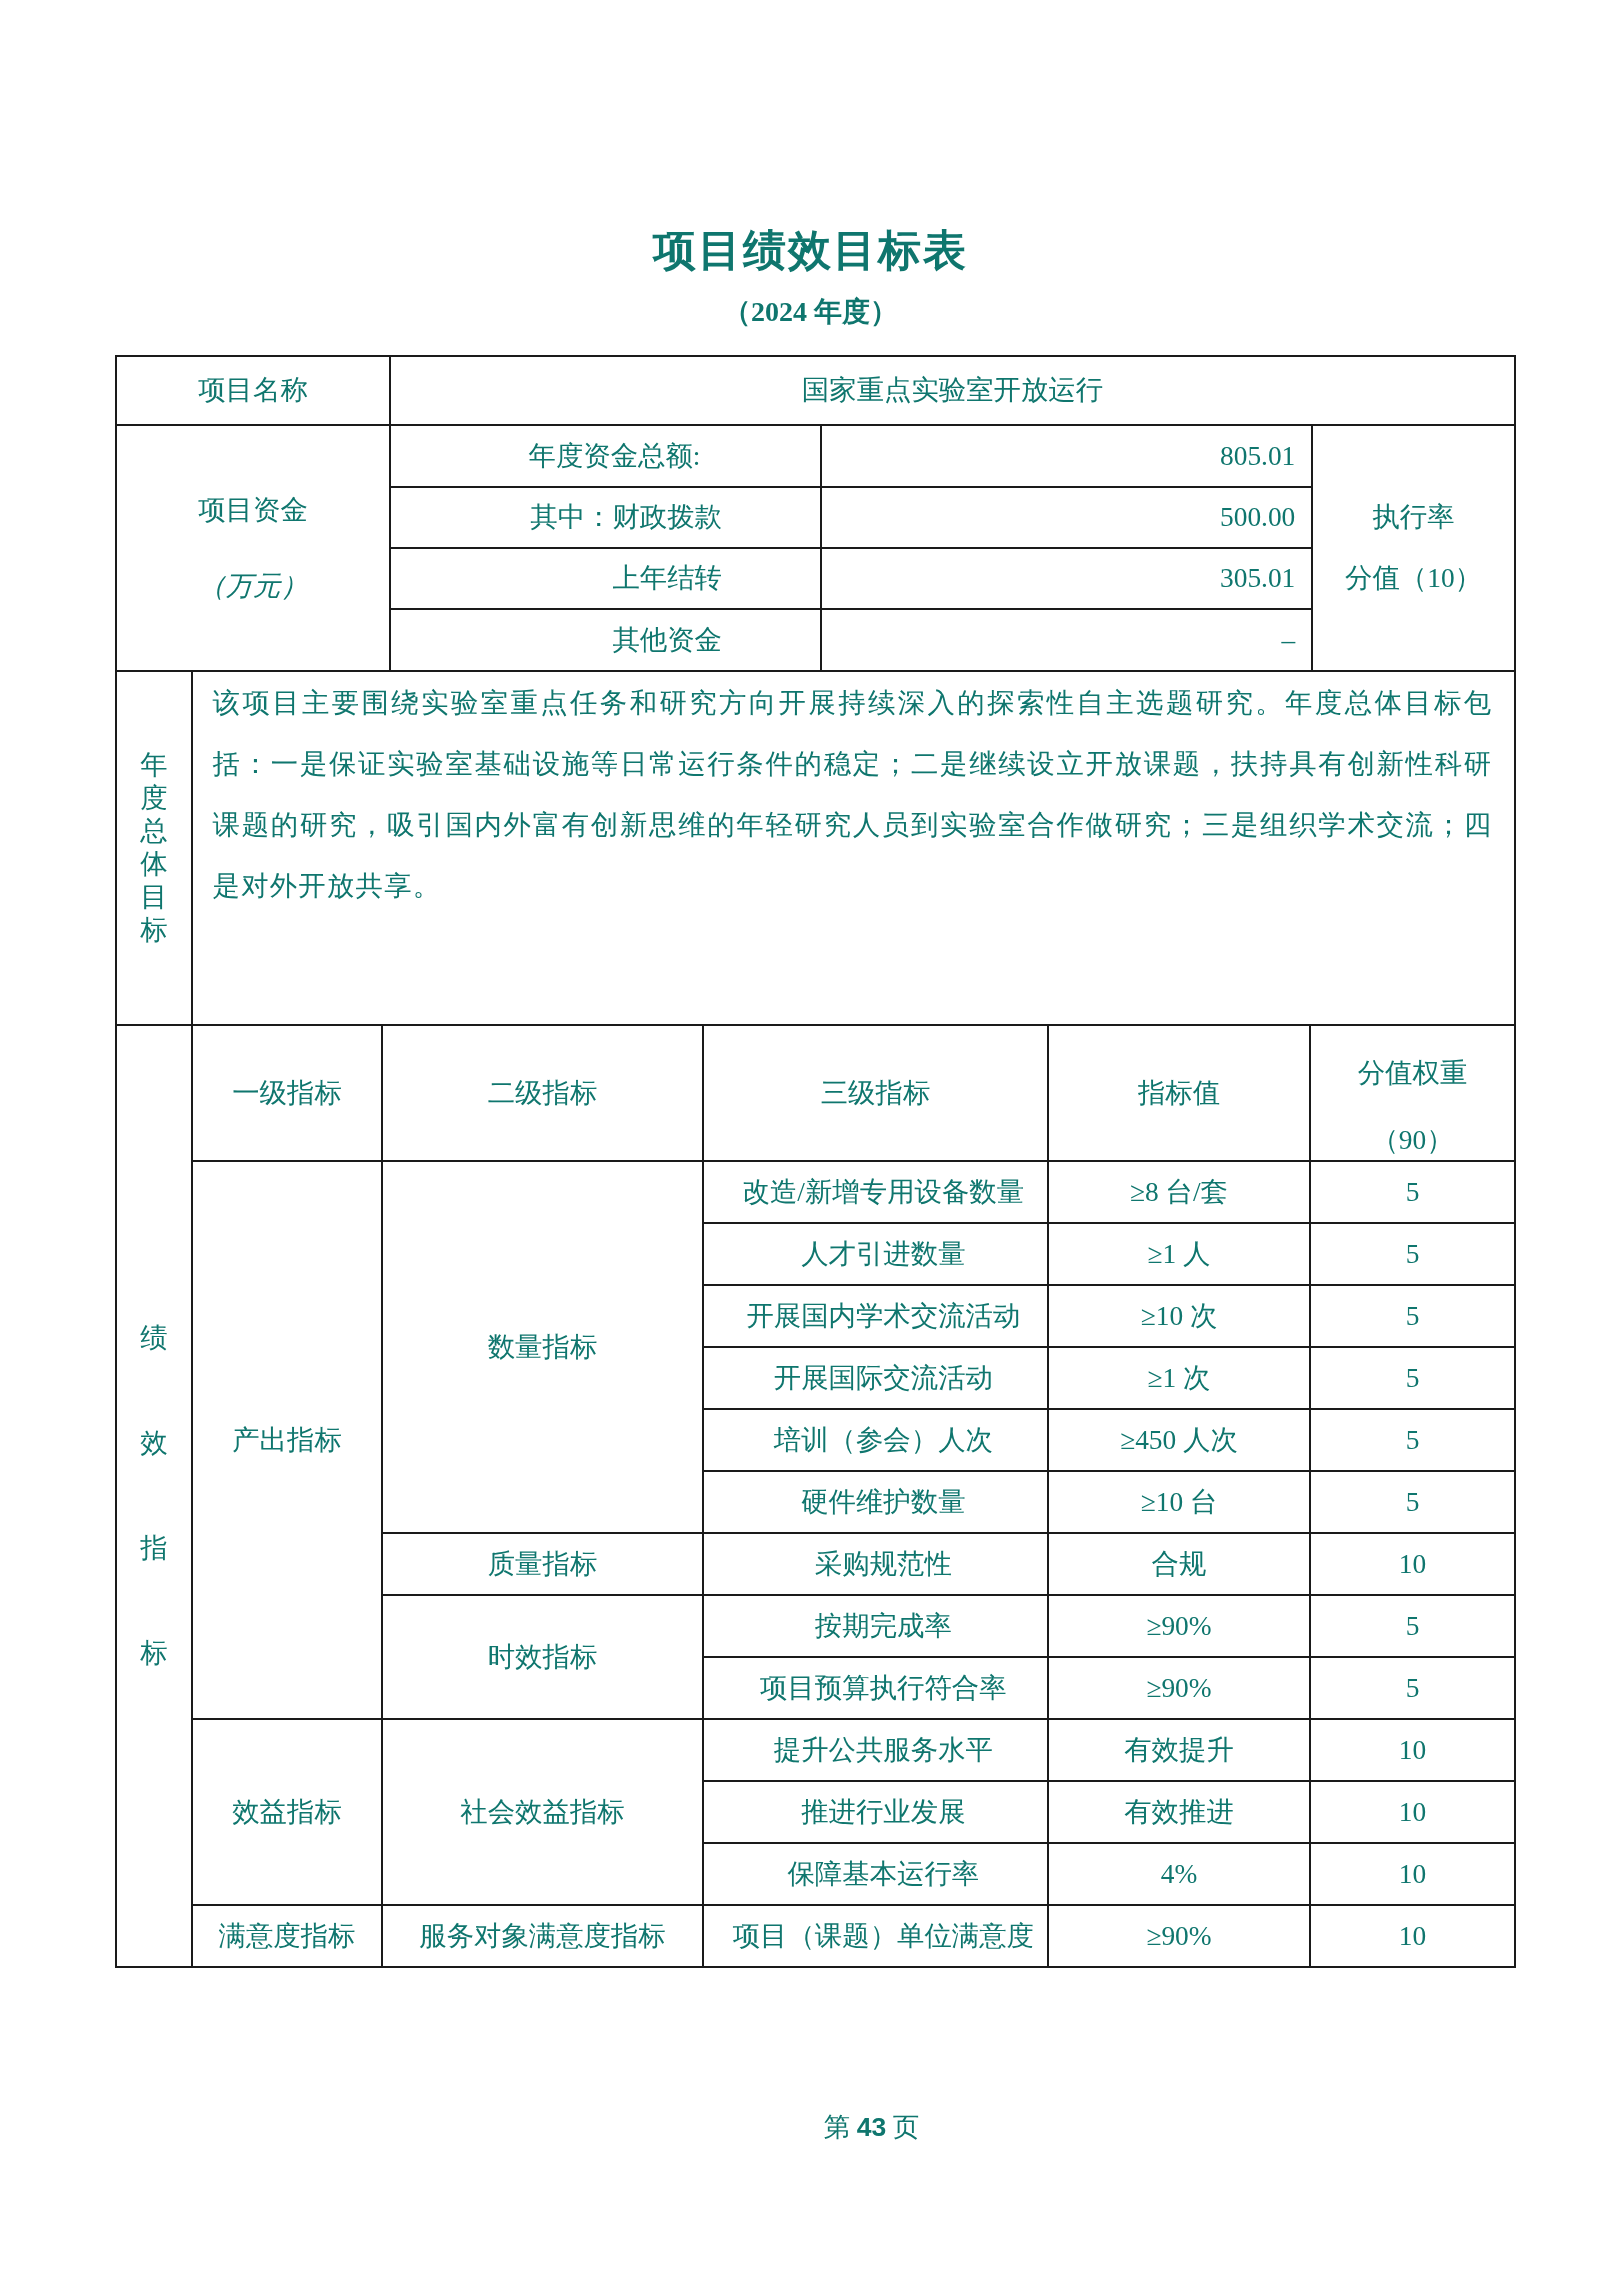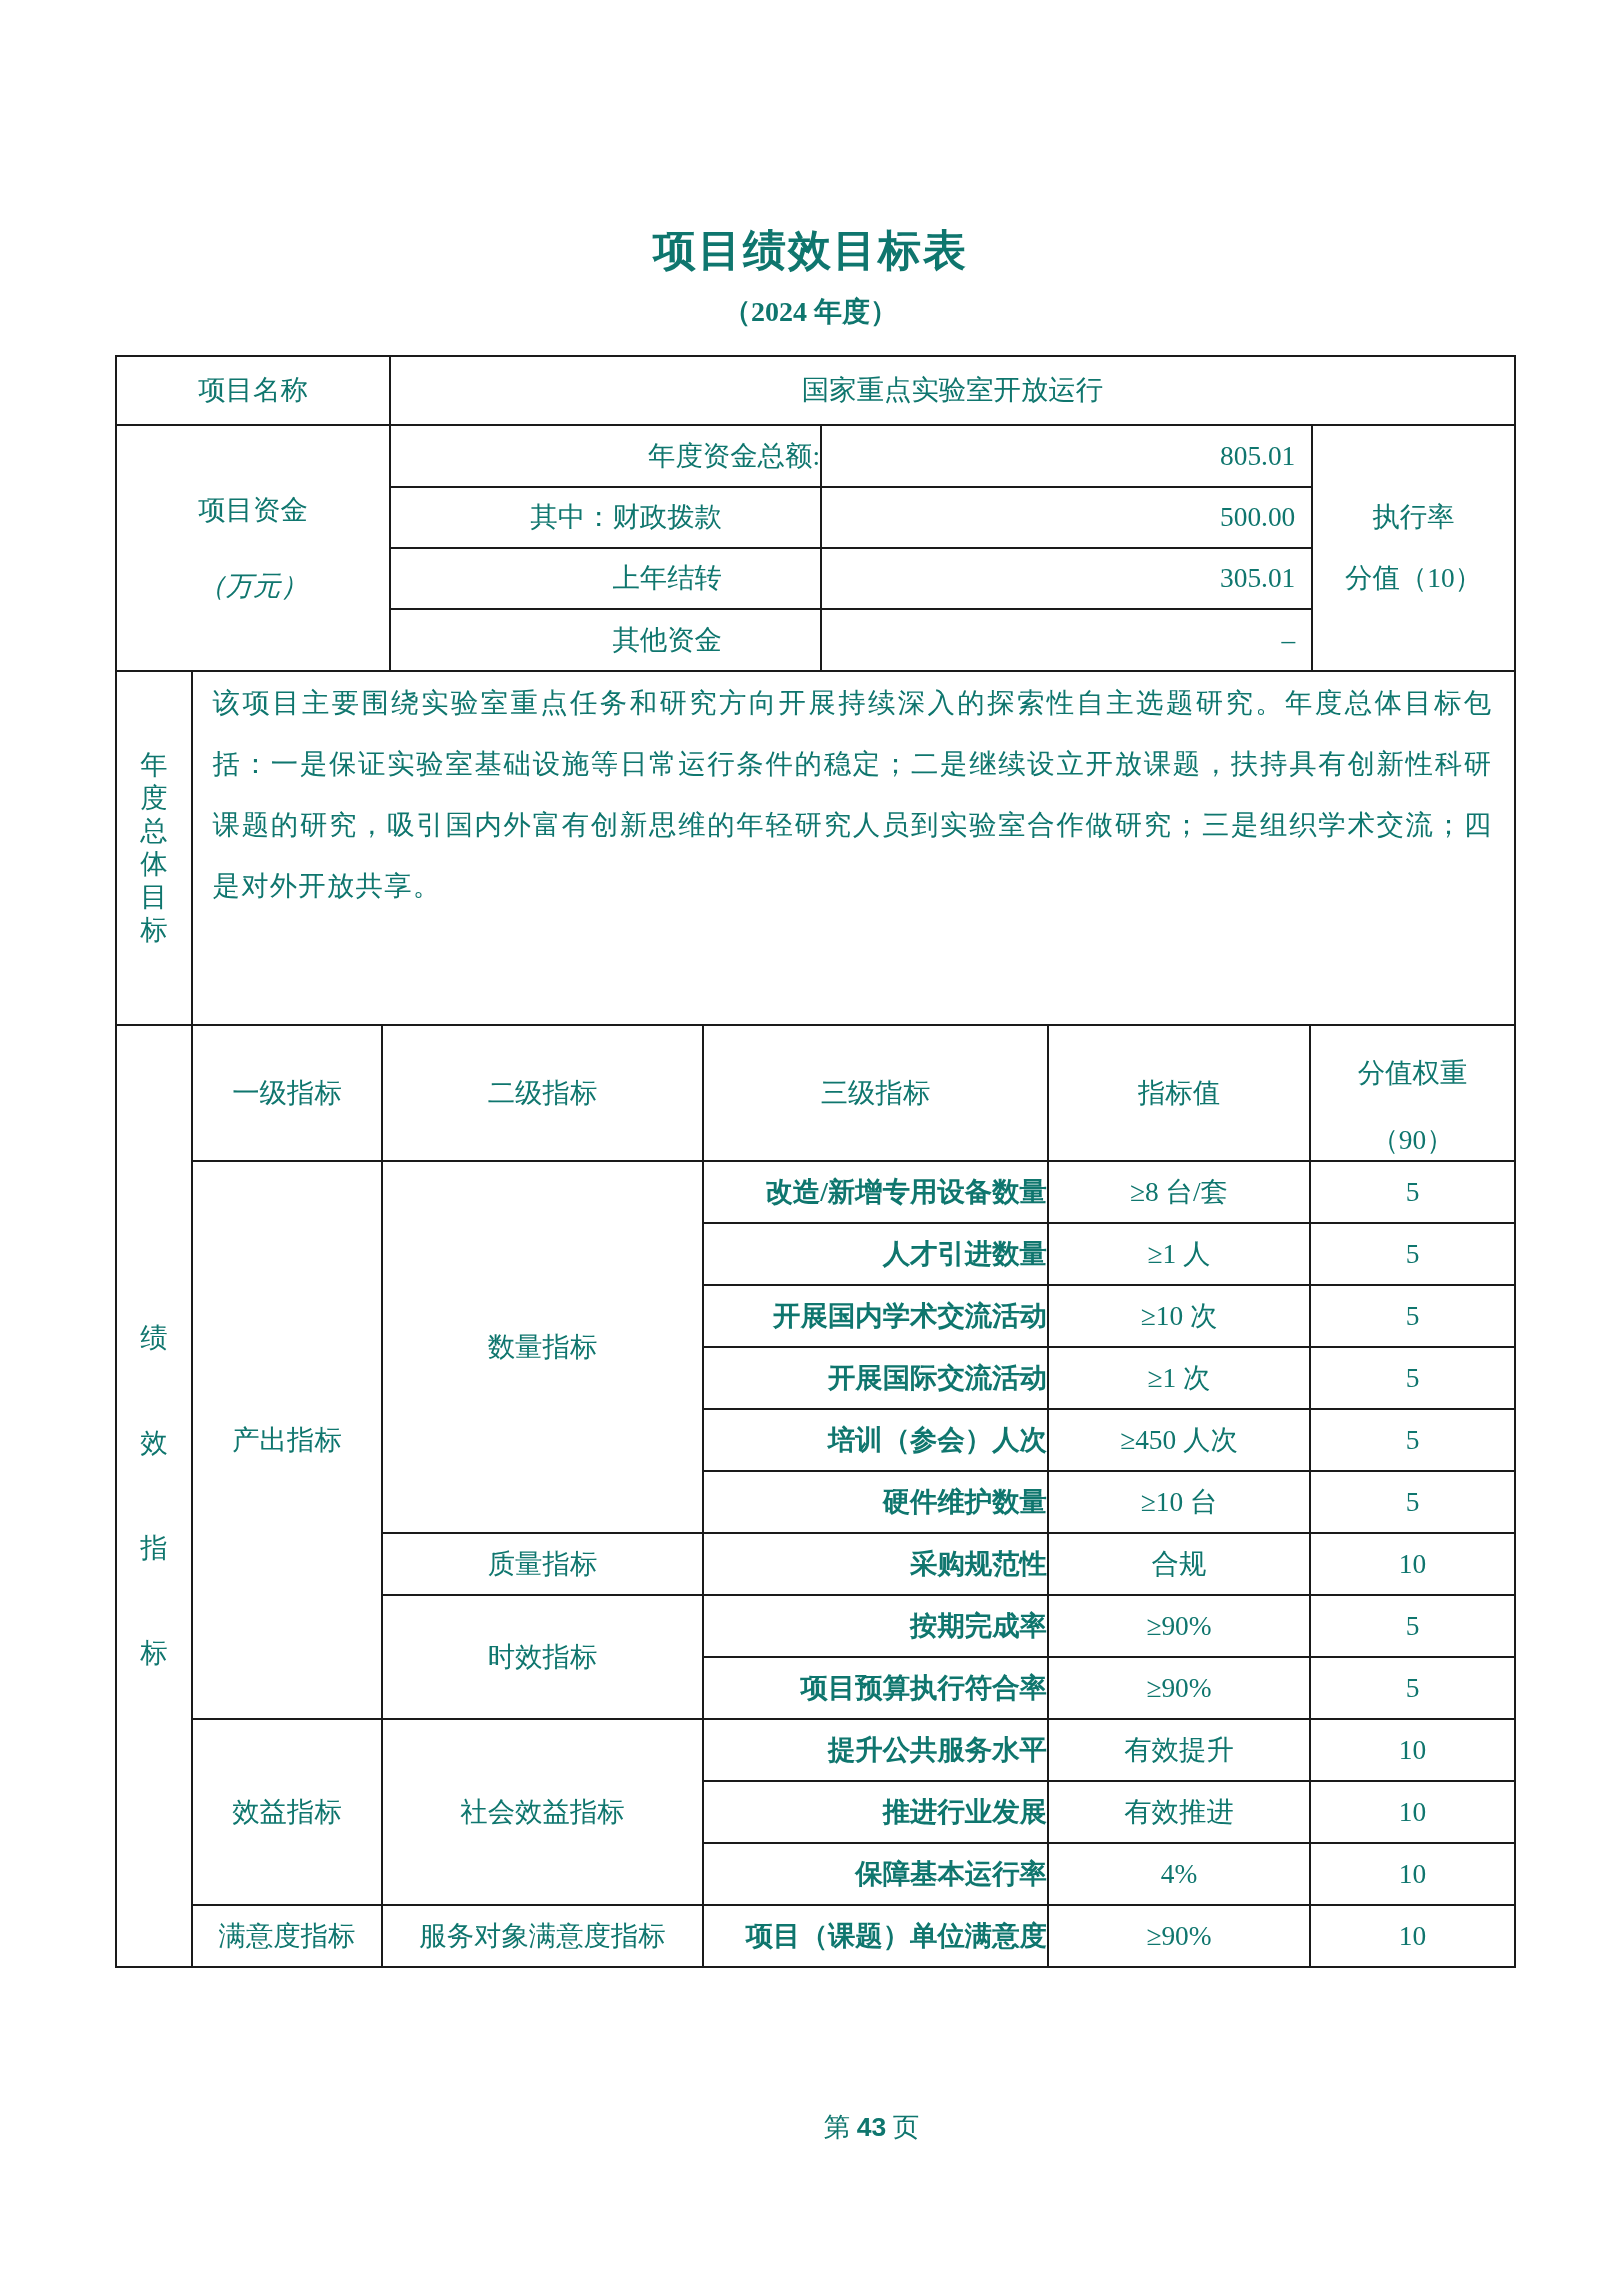--- a/index.html
+++ b/index.html
@@ -28,21 +28,21 @@
   }
   table + table{margin-top:-2px;}
   td{
     border:2px solid #1a1a1a;
     text-align:center;vertical-align:middle;
     font-size:27.4px;line-height:33px;
     padding:0;overflow:hidden;
   }
   .h68 td{height:67px;} .h67 td{height:66px;}
   .h63{height:62px;} .h62{height:61px;} .h84{height:82px;}
-  .alignL{text-align:right;padding-left:18px;}
+  .alignL{text-align:center;padding-left:18px;}
   .alignR{text-align:right;padding-right:15.7px;}
   .alignRR{text-align:right;padding-right:98px;}
   .two-line div{line-height:39px;margin-top:28px;}
   .fund-label div{line-height:33px;}
   .fund-label .gap{margin-top:43px;font-style:italic;}
   .exec-label div{line-height:33px;}
   .exec-label .gap{margin-top:27.4px;}
   .vertcell{vertical-align:middle;}
   .vstack{
     display:flex;flex-direction:column;align-items:center;
@@ -50,21 +50,21 @@
   }
   .vstack.fill{justify-content:space-around;padding:5.9px 0;}
   .vstack.mid{justify-content:center;}
   .vstack.mid span{margin:36px 0;}
   .goal-cell{
     vertical-align:top;text-align:justify;
     padding:1px 21.6px 0 19.6px;
     line-height:61px;letter-spacing:1.2px;
   }
   .goal-inner{text-align:justify;}
-  .ind-name{text-align:right;padding-left:15.7px;font-weight:bold;}
+  .ind-name{text-align:center;padding-left:15.7px;}
   .doc-footer{
     position:absolute;top:2109px;left:61px;width:1621px;
     text-align:center;font-size:26.5px;
   }
   .doc-footer .num{font-family:"Liberation Sans",sans-serif;font-weight:600;}
 </style>
 </head>
 <body>
 
 <div class="page">

